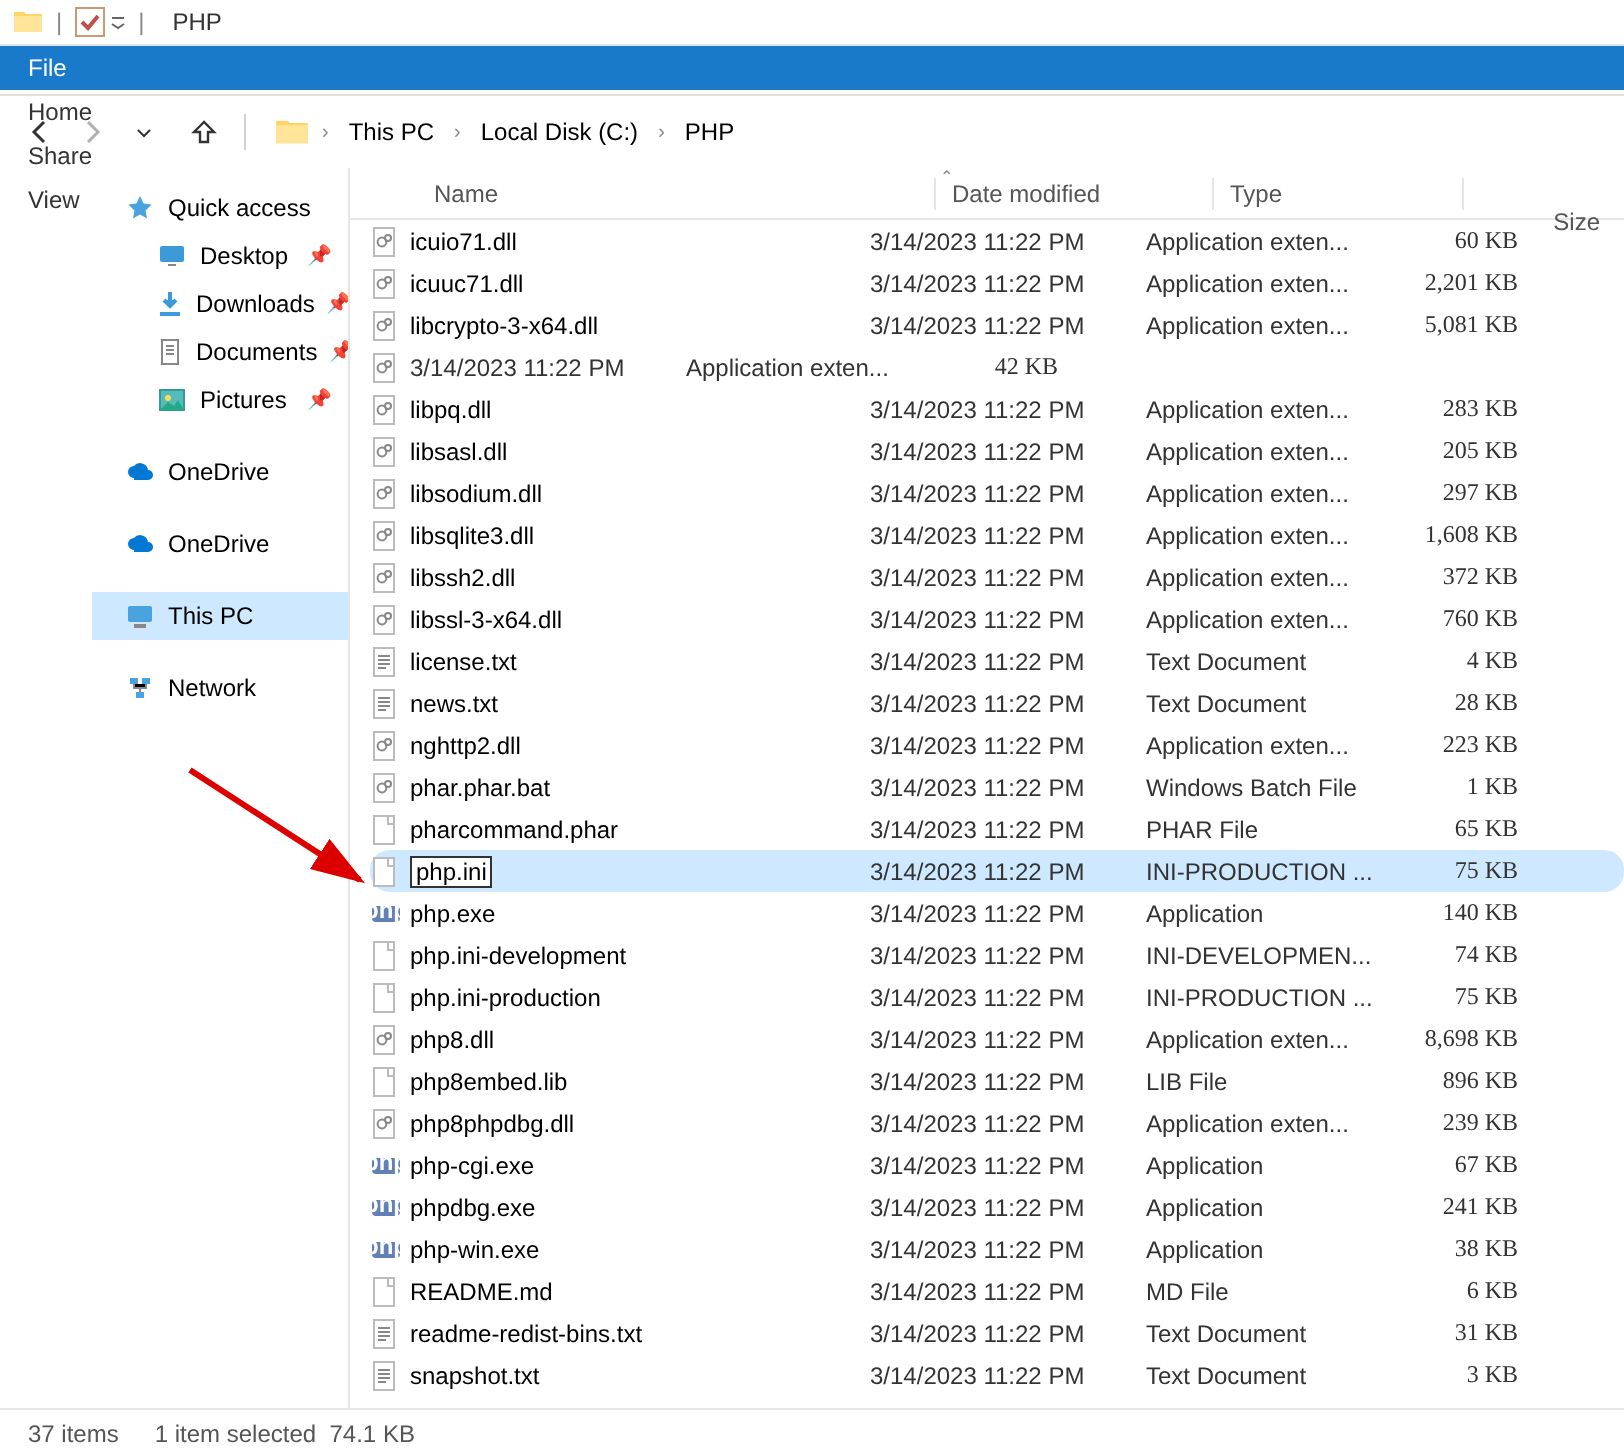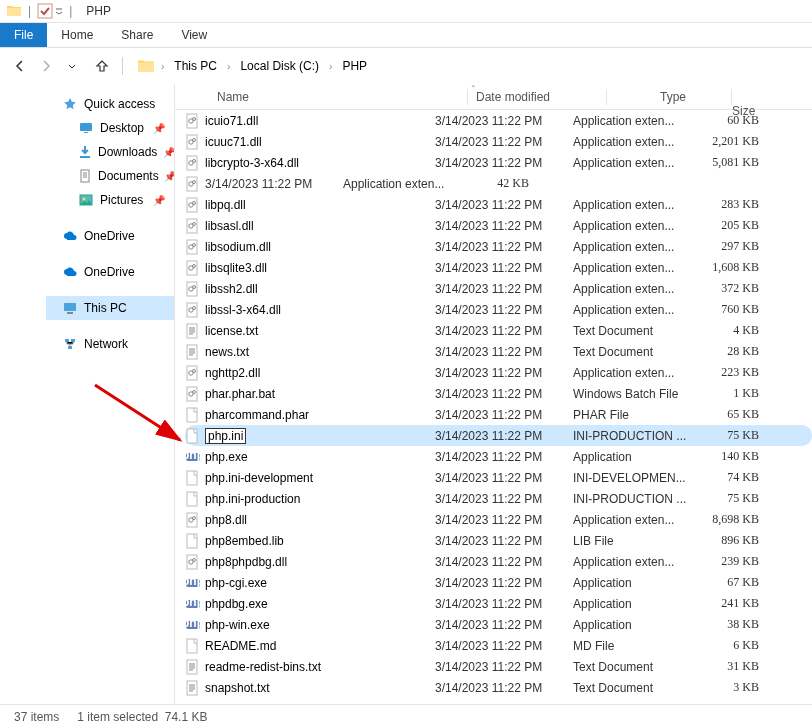--- a/index.html
+++ b/index.html
@@ -5,21 +5,21 @@
     * { margin: 0; padding: 0; box-sizing: border-box; font-family: 'Segoe UI', Tahoma, sans-serif; font-size: 12px; }
     body { background: #fff; width: 812px; height: 728px; overflow: hidden; position: relative; }
     
     .titlebar { height: 23px; display: flex; align-items: center; background: #fff; border-bottom: 1px solid #e5e5e5; }
     .title-icons { display: flex; align-items: center; gap: 2px; padding-left: 6px; }
     .title-folder-icon { width: 16px; height: 16px; }
     .title-sep { color: #888; margin: 0 4px; }
     .title-check { width: 16px; height: 16px; }
     .title-text { margin-left: 10px; color: #333; }
     
-    .ribbon-tabs { height: 25px; display: flex; align-items: stretch; border-bottom: 1px solid #e1e1e1; }
+    .ribbon-tabs { height: 25px; display: flex; align-items: stretch; border-bottom: 1px solid #e1e1e1; flex-direction: column; }
     .tab { padding: 4px 14px; display: flex; align-items: center; color: #333; cursor: pointer; }
     .tab.file { background: #1979ca; color: #fff; }
     
     .nav-bar { height: 36px; display: flex; align-items: center; padding: 4px 10px; gap: 8px; }
     .nav-arrows { display: flex; align-items: center; gap: 6px; }
     .nav-btn { width: 20px; height: 20px; display: flex; align-items: center; justify-content: center; color: #333; }
     .nav-btn.disabled { color: #b0b0b0; }
     .nav-up { margin-left: 4px; }
     .addr-sep { width: 1px; height: 18px; background: #d0d0d0; margin: 0 2px; }
     .breadcrumb { display: flex; align-items: center; gap: 2px; flex: 1; height: 24px; padding-left: 4px; }
@@ -33,22 +33,22 @@
     .nav-item { display: flex; align-items: center; height: 24px; padding-left: 16px; gap: 6px; cursor: pointer; }
     .nav-item.selected { background: #cde8ff; }
     .nav-item .pin { margin-left: auto; margin-right: 8px; color: #888; font-size: 10px; }
     .nav-item .icon-slot { width: 16px; height: 16px; display: flex; align-items: center; justify-content: center; }
     .nav-group-spacer { height: 12px; }
     
     .file-area { flex: 1; display: flex; flex-direction: column; position: relative; }
     .columns-header { display: flex; height: 26px; align-items: center; border-bottom: 1px solid #e5e5e5; padding-left: 10px; color: #555; }
     .col-name { width: 250px; margin-left: 32px; }
     .col-date { width: 138px; }
-    .col-type { width: 124px; text-align: center; }
-    .col-size { width: 80px; text-align: left; padding-right: 12px; margin-top: 28px; }
+    .col-type { width: 124px; }
+    .col-size { width: 80px; text-align: right; padding-right: 12px; margin-top: 28px; }
     .sort-arrow { text-align: center; color: #888; font-size: 8px; position: absolute; left: 295px; top: 0; }
     .col-sep { width: 1px; height: 16px; background: #e5e5e5; }
     
     .file-list { flex: 1; overflow-y: auto; padding-left: 10px; }
     .file-row { display: flex; align-items: center; height: 21px; cursor: pointer; }
     .file-row.selected { background: #cde8ff; border-radius: 10px; }
     .file-row .icon-slot { width: 16px; height: 16px; margin-right: 4px; display: flex; align-items: center; justify-content: center; }
     .file-row .fname { width: 230px; white-space: nowrap; overflow: hidden; text-overflow: ellipsis; }
     .file-row .fdate { width: 138px; color: #333; }
     .file-row .ftype { width: 124px; color: #333; white-space: nowrap; overflow: hidden; text-overflow: ellipsis; }

